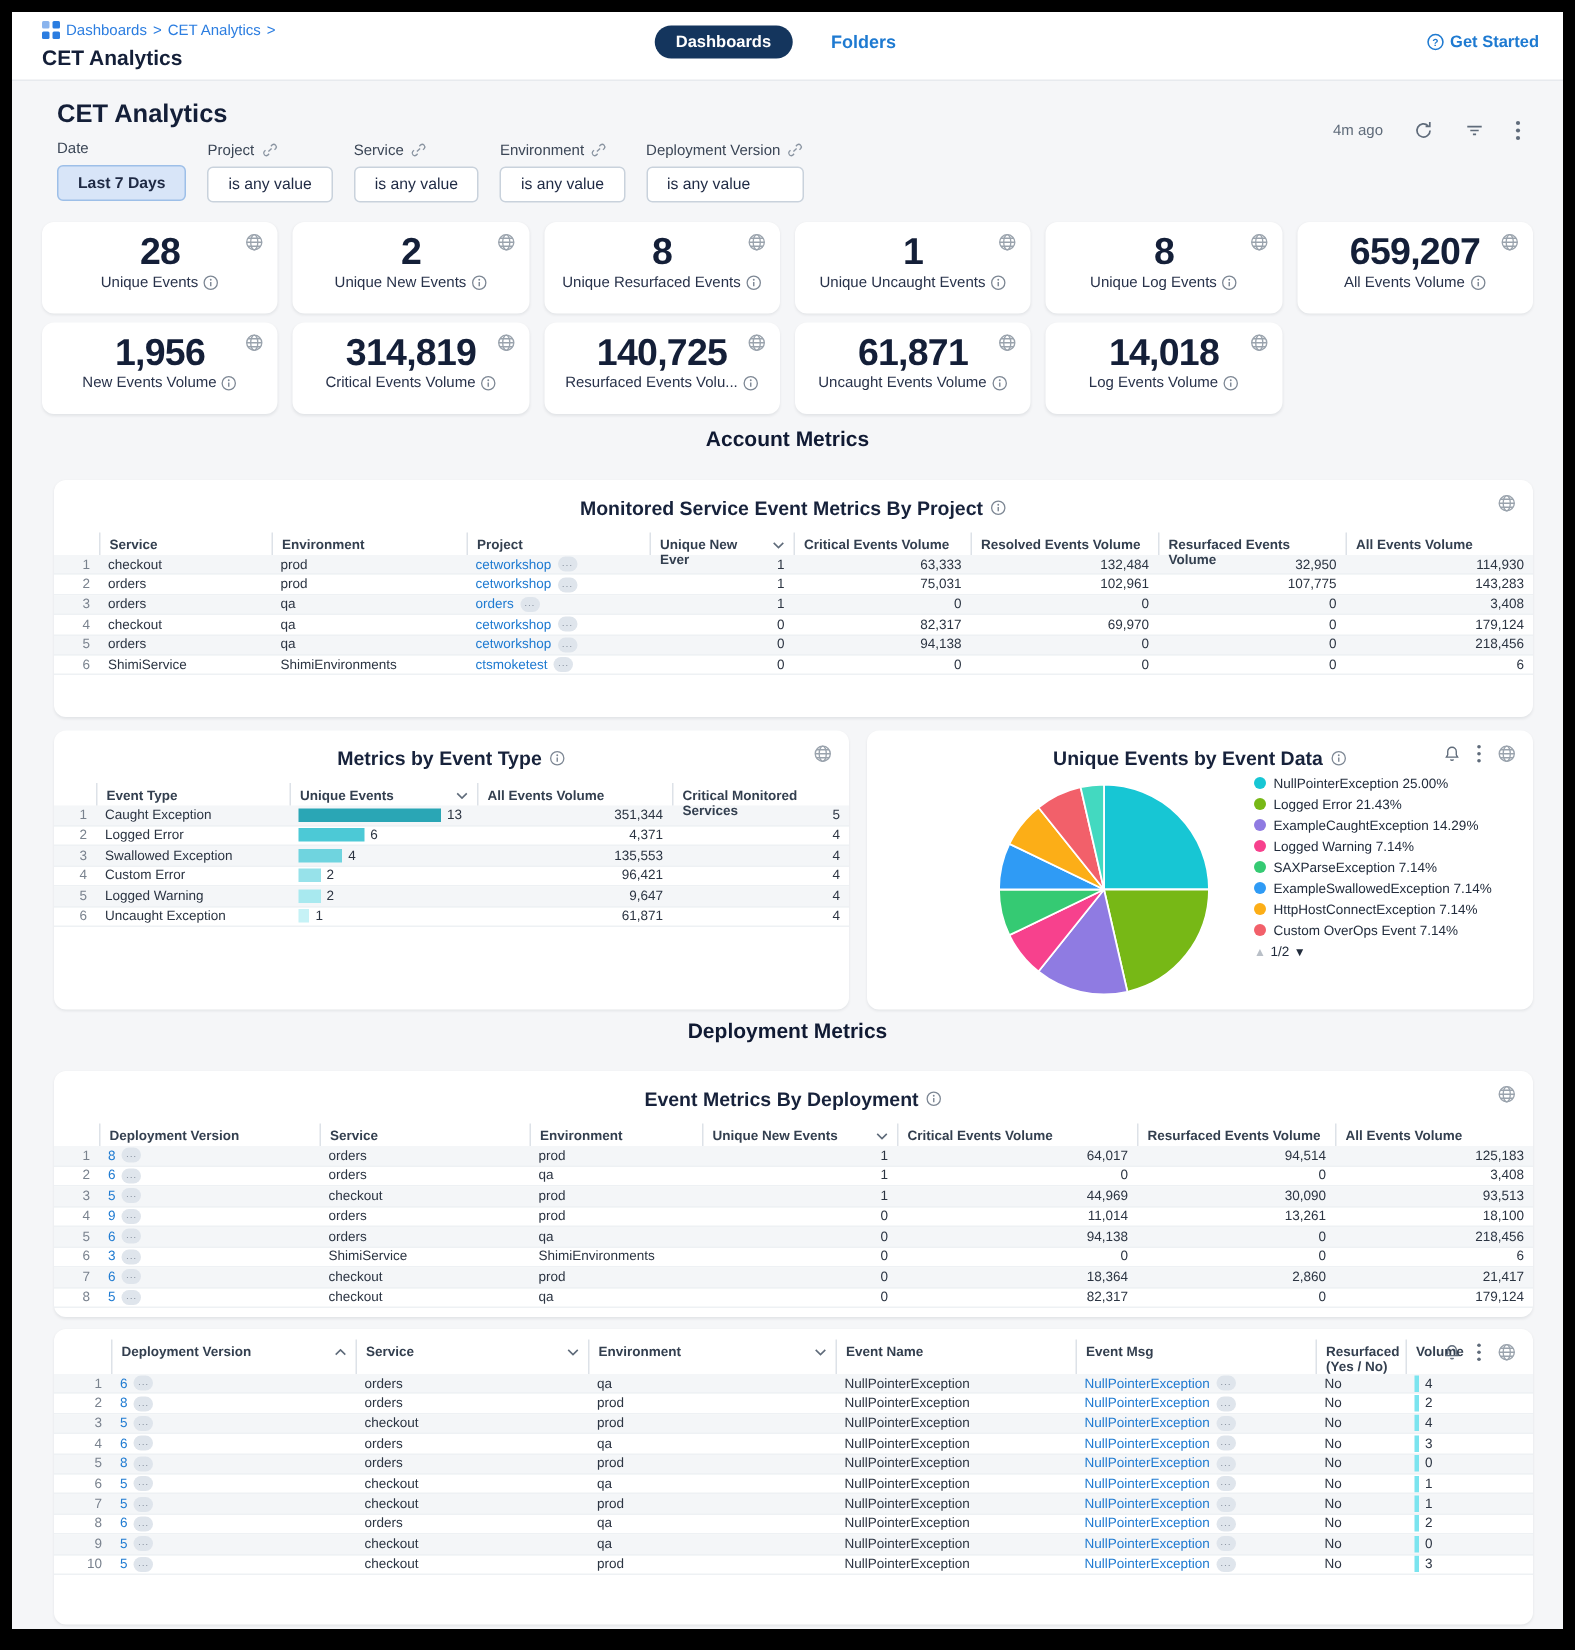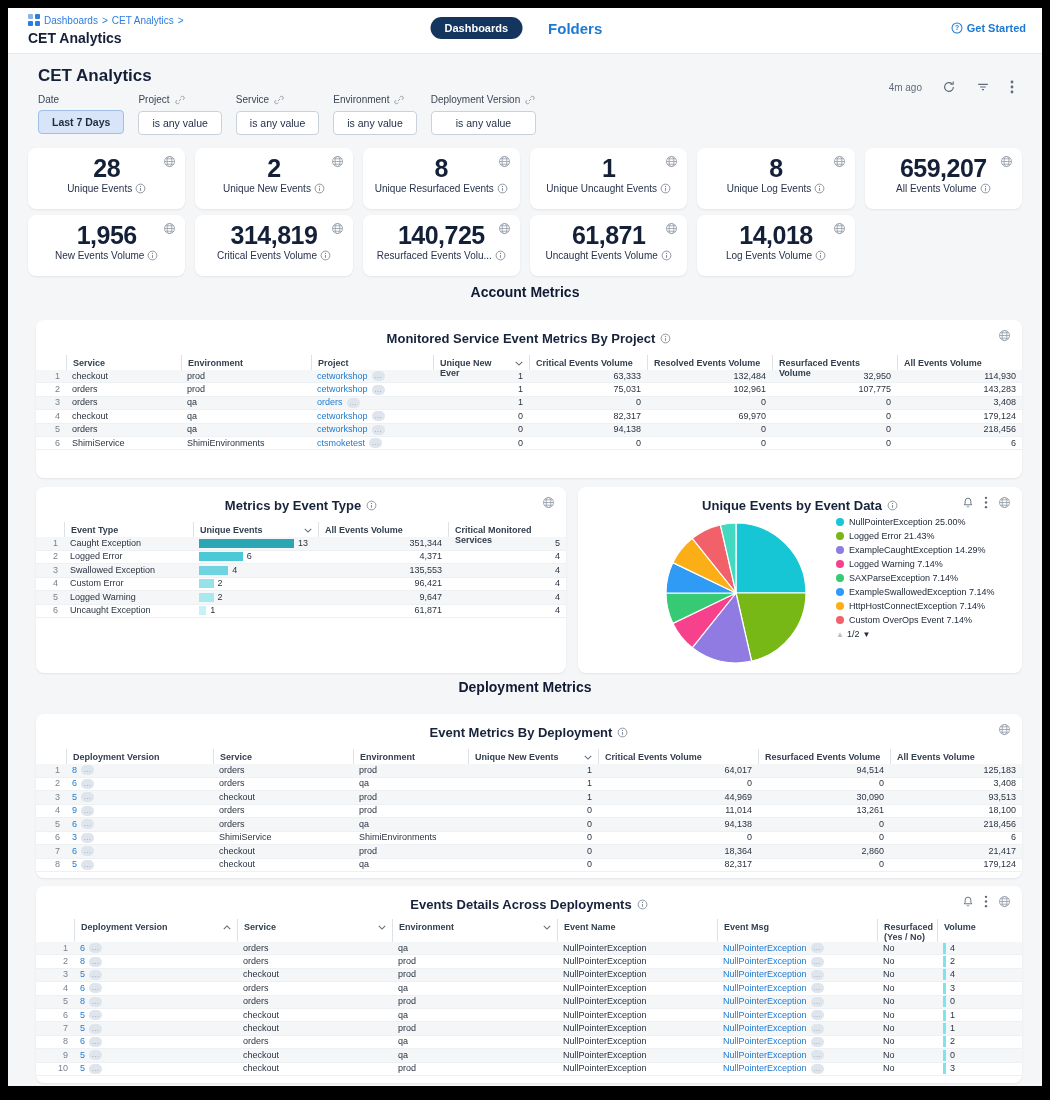--- a/index.html
+++ b/index.html
@@ -7,31 +7,31 @@
   body { background:#000; position:relative; font-family:"Liberation Sans", sans-serif; }
   .page { position:absolute; left:8px; top:8px; width:1034px; height:1078px; background:#f5f6f8; overflow:hidden; }
 
   
   .topbar { position:absolute; left:0; top:0; width:100%; height:46px; background:#fff; border-bottom:1px solid #e7eaee; z-index:5; }
   .crumb { position:absolute; left:20px; top:6px; font-size:10px; color:#2b7de0; display:flex; align-items:center; gap:4px; }
   .crumb .sep { color:#2b7de0; }
   .pagetitle { position:absolute; left:20px; top:22px; font-size:14px; font-weight:700; color:#141f38; }
   .tabs { position:absolute; left:50%; top:9px; transform:translateX(-55%); display:flex; align-items:center; gap:26px; }
   .tab-pill { background:#14355d; color:#fff; font-size:11px; font-weight:700; padding:5px 14px; border-radius:13px; }
-  .tab-link { color:#1e7ad1; font-size:15px; font-weight:600; }
+  .tab-link { color:#1e7ad1; font-size:12px; font-weight:600; }
   .getstarted { position:absolute; right:16px; top:14px; color:#1e7ad1; font-size:11px; font-weight:600; display:flex; align-items:flex-start; gap:4px; }
 
   
   .dash-title { position:absolute; left:30px; top:58px; font-size:17px; font-weight:700; color:#141f38; }
   .dash-ctrls { position:absolute; right:28px; top:72px; display:flex; align-items:center; gap:20px; color:#5f6b7a; font-size:10px; }
 
   
   .filters { position:absolute; left:30px; top:86px; display:flex; gap:14px; }
-  .fgroup .flabel { font-size:10px; color:#3b4656; display:flex; align-items:flex-start; gap:4px; margin-bottom:5px; }
-  .fchip { background:#fff; border:1px solid #c9d2dc; border-radius:4px; font-size:10.5px; color:#1f2a44; padding:5px 13px; text-align:center; }
+  .fgroup .flabel { font-size:10px; color:#3b4656; display:flex; align-items:flex-end; gap:4px; margin-bottom:5px; }
+  .fchip { background:#fff; border:1px solid #c9d2dc; border-radius:4px; font-size:10.5px; color:#1f2a44; padding:5px 13px; }
   .fchip.sel { background:#d8e5f8; border-color:#9dbfe8; font-weight:600; }
 
   
   .cards { position:absolute; left:20px; top:140px; width:994px; display:grid; grid-template-columns:repeat(6,1fr); gap:6px 10px; }
   .card { background:#fff; border-radius:8px; height:61px; position:relative; text-align:center; padding-top:6px;
           box-shadow:0 1px 2px rgba(16,24,40,.08); }
   .card-value { font-size:25px; font-weight:700; color:#141f38; letter-spacing:-0.5px; line-height:28px; }
   .card-label { font-size:10px; color:#28324a; margin-top:1px; display:flex; justify-content:center; align-items:center; gap:3px; }
   .card .icn-globe { position:absolute; top:7px; right:9px; }
 
@@ -1181,30 +1181,20 @@
         <span class="icn">
           <svg width="13" height="13" viewBox="0 0 16 16">
             <g fill="none" stroke="#9aa3ad" stroke-width="1.1">
               <circle cx="8" cy="8" r="6.2"></circle>
               <ellipse cx="8" cy="8" rx="2.9" ry="6.2"></ellipse>
               <path d="M1.8 8h12.4M2.7 4.7h10.6M2.7 11.3h10.6"></path>
             </g>
           </svg>
         </span>
       </div>
-    <div class="panel-title">
-      <span>Events Details Across Deployments</span>
-      <span class="icn">
-          <svg width="11" height="11" viewBox="0 0 14 14">
-            <circle cx="7" cy="7" r="5.6" fill="none" stroke="#7d8794" stroke-width="1.1"></circle>
-            <circle cx="7" cy="4.4" r="0.8" fill="#7d8794"></circle>
-            <path d="M7 6.4v3.6" stroke="#7d8794" stroke-width="1.2"></path>
-          </svg>
-        </span>
-    </div>
     <div class="tbl" style="margin-top:7px;">
         <div class="trow" style="height:23px;">
           <div class="th gut" style="width:38px;"></div>
           <div class="th" style="width:163px;">
             <span class="lbl">Deployment Version</span>
             <span class="sort"><span class="icn">
                 <svg width="8" height="5" viewBox="0 0 10 6">
                   <path d="M1 5l4-4 4 4" fill="none" stroke="#5f6b7a" stroke-width="1.3"></path>
                 </svg>
               </span></span>

